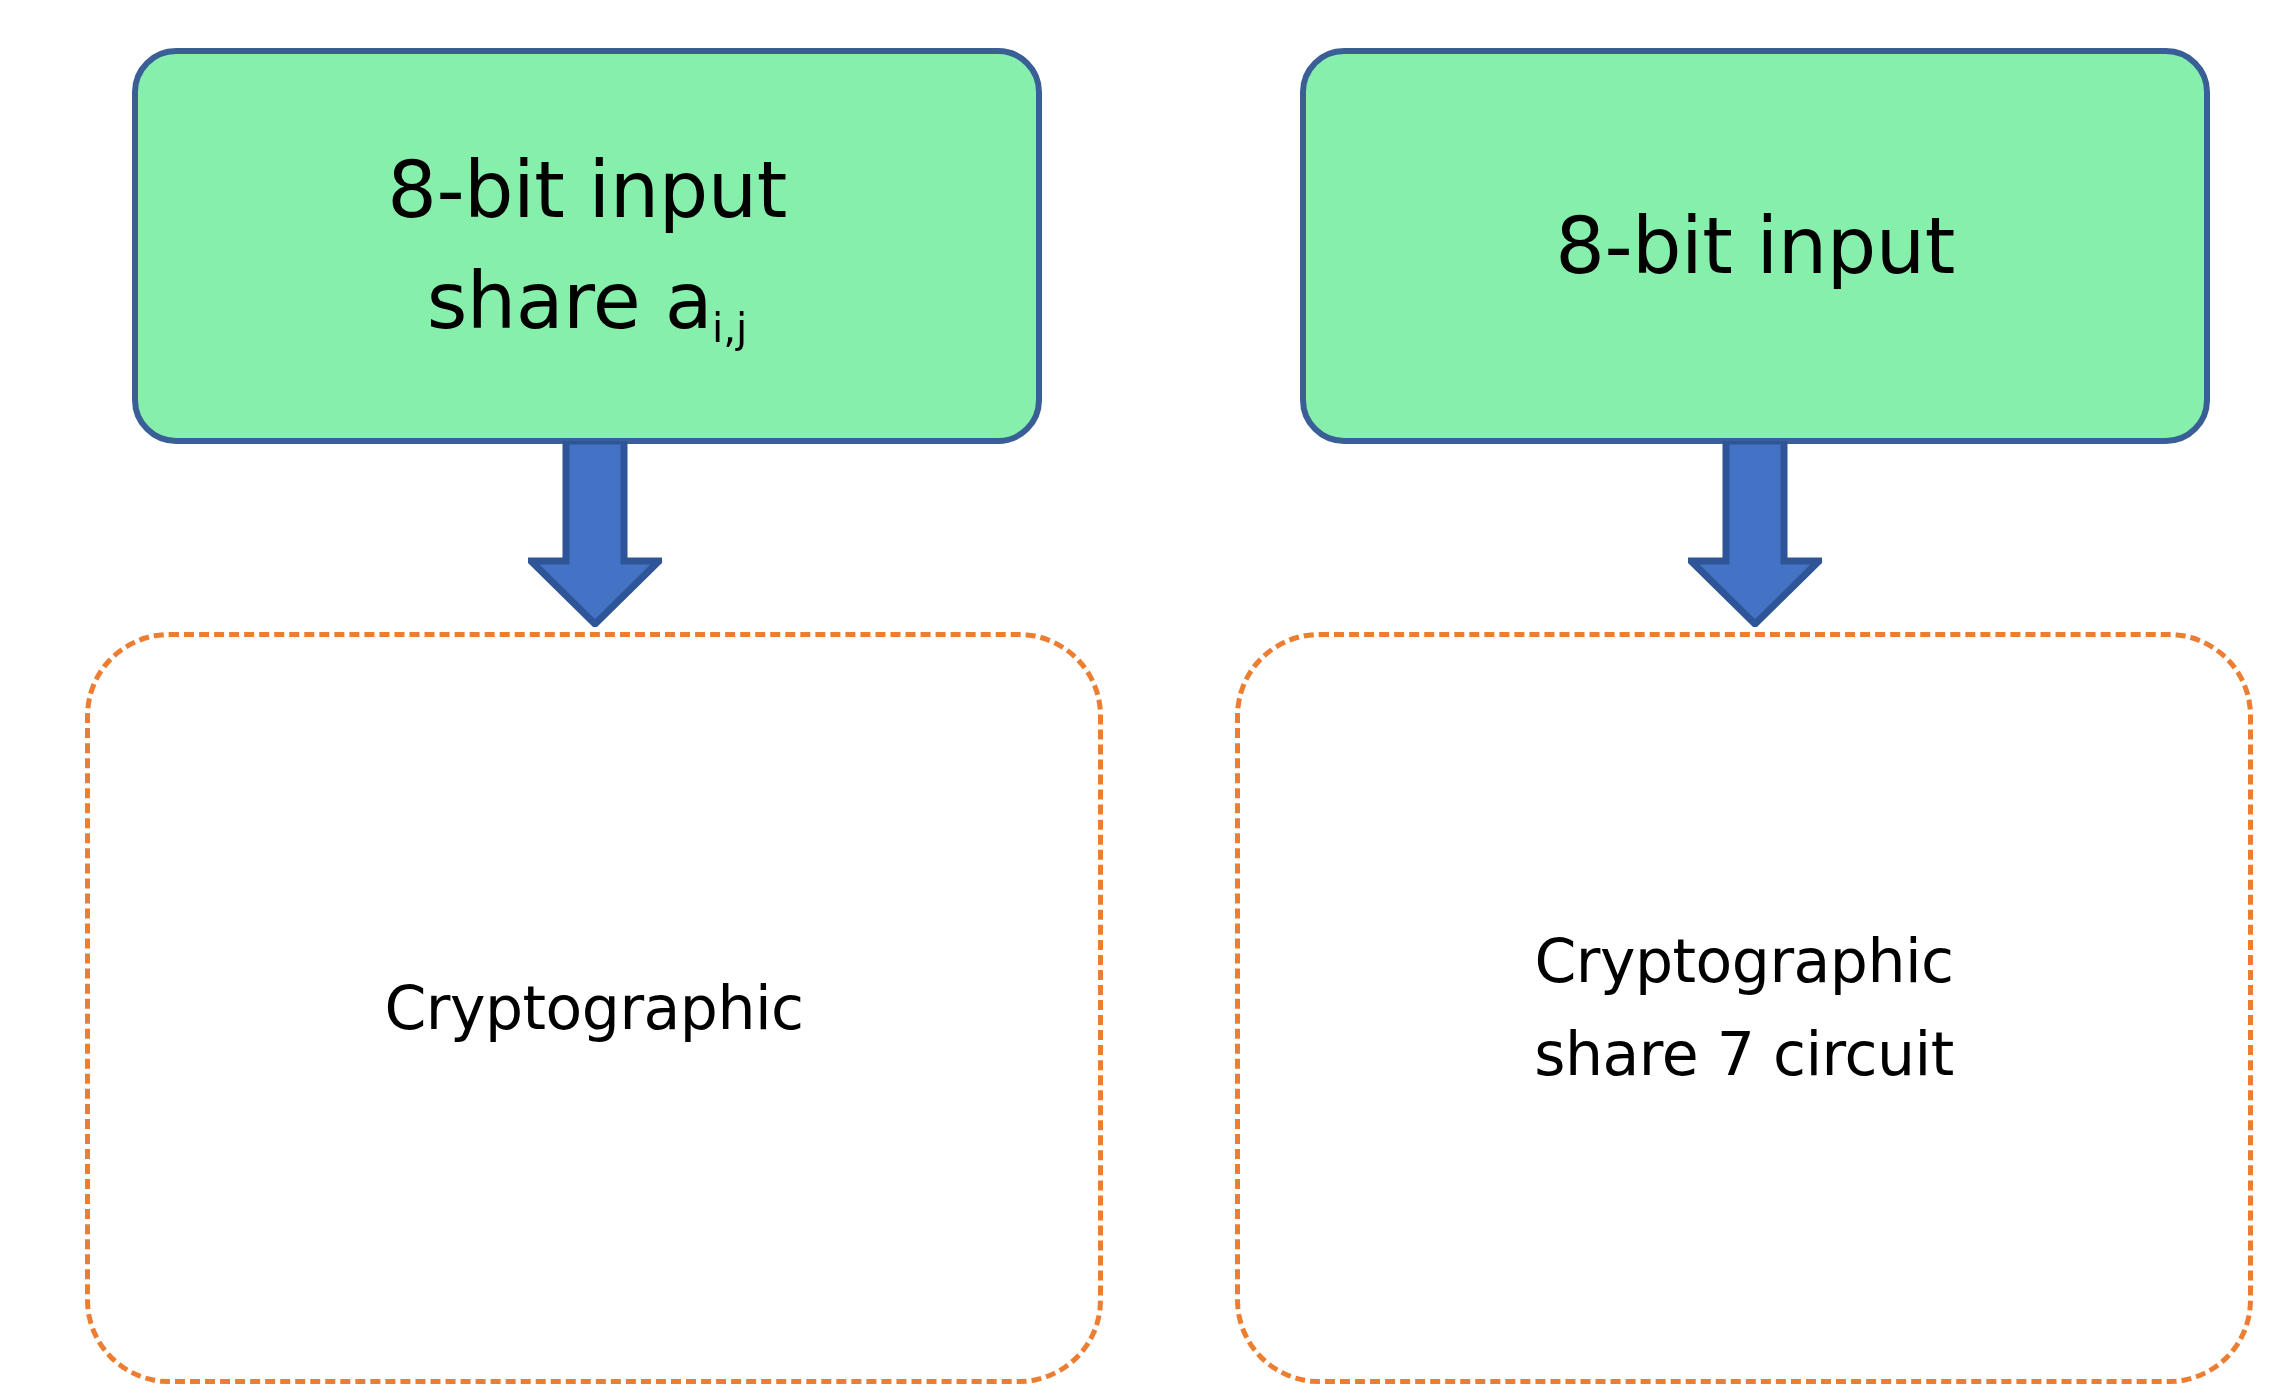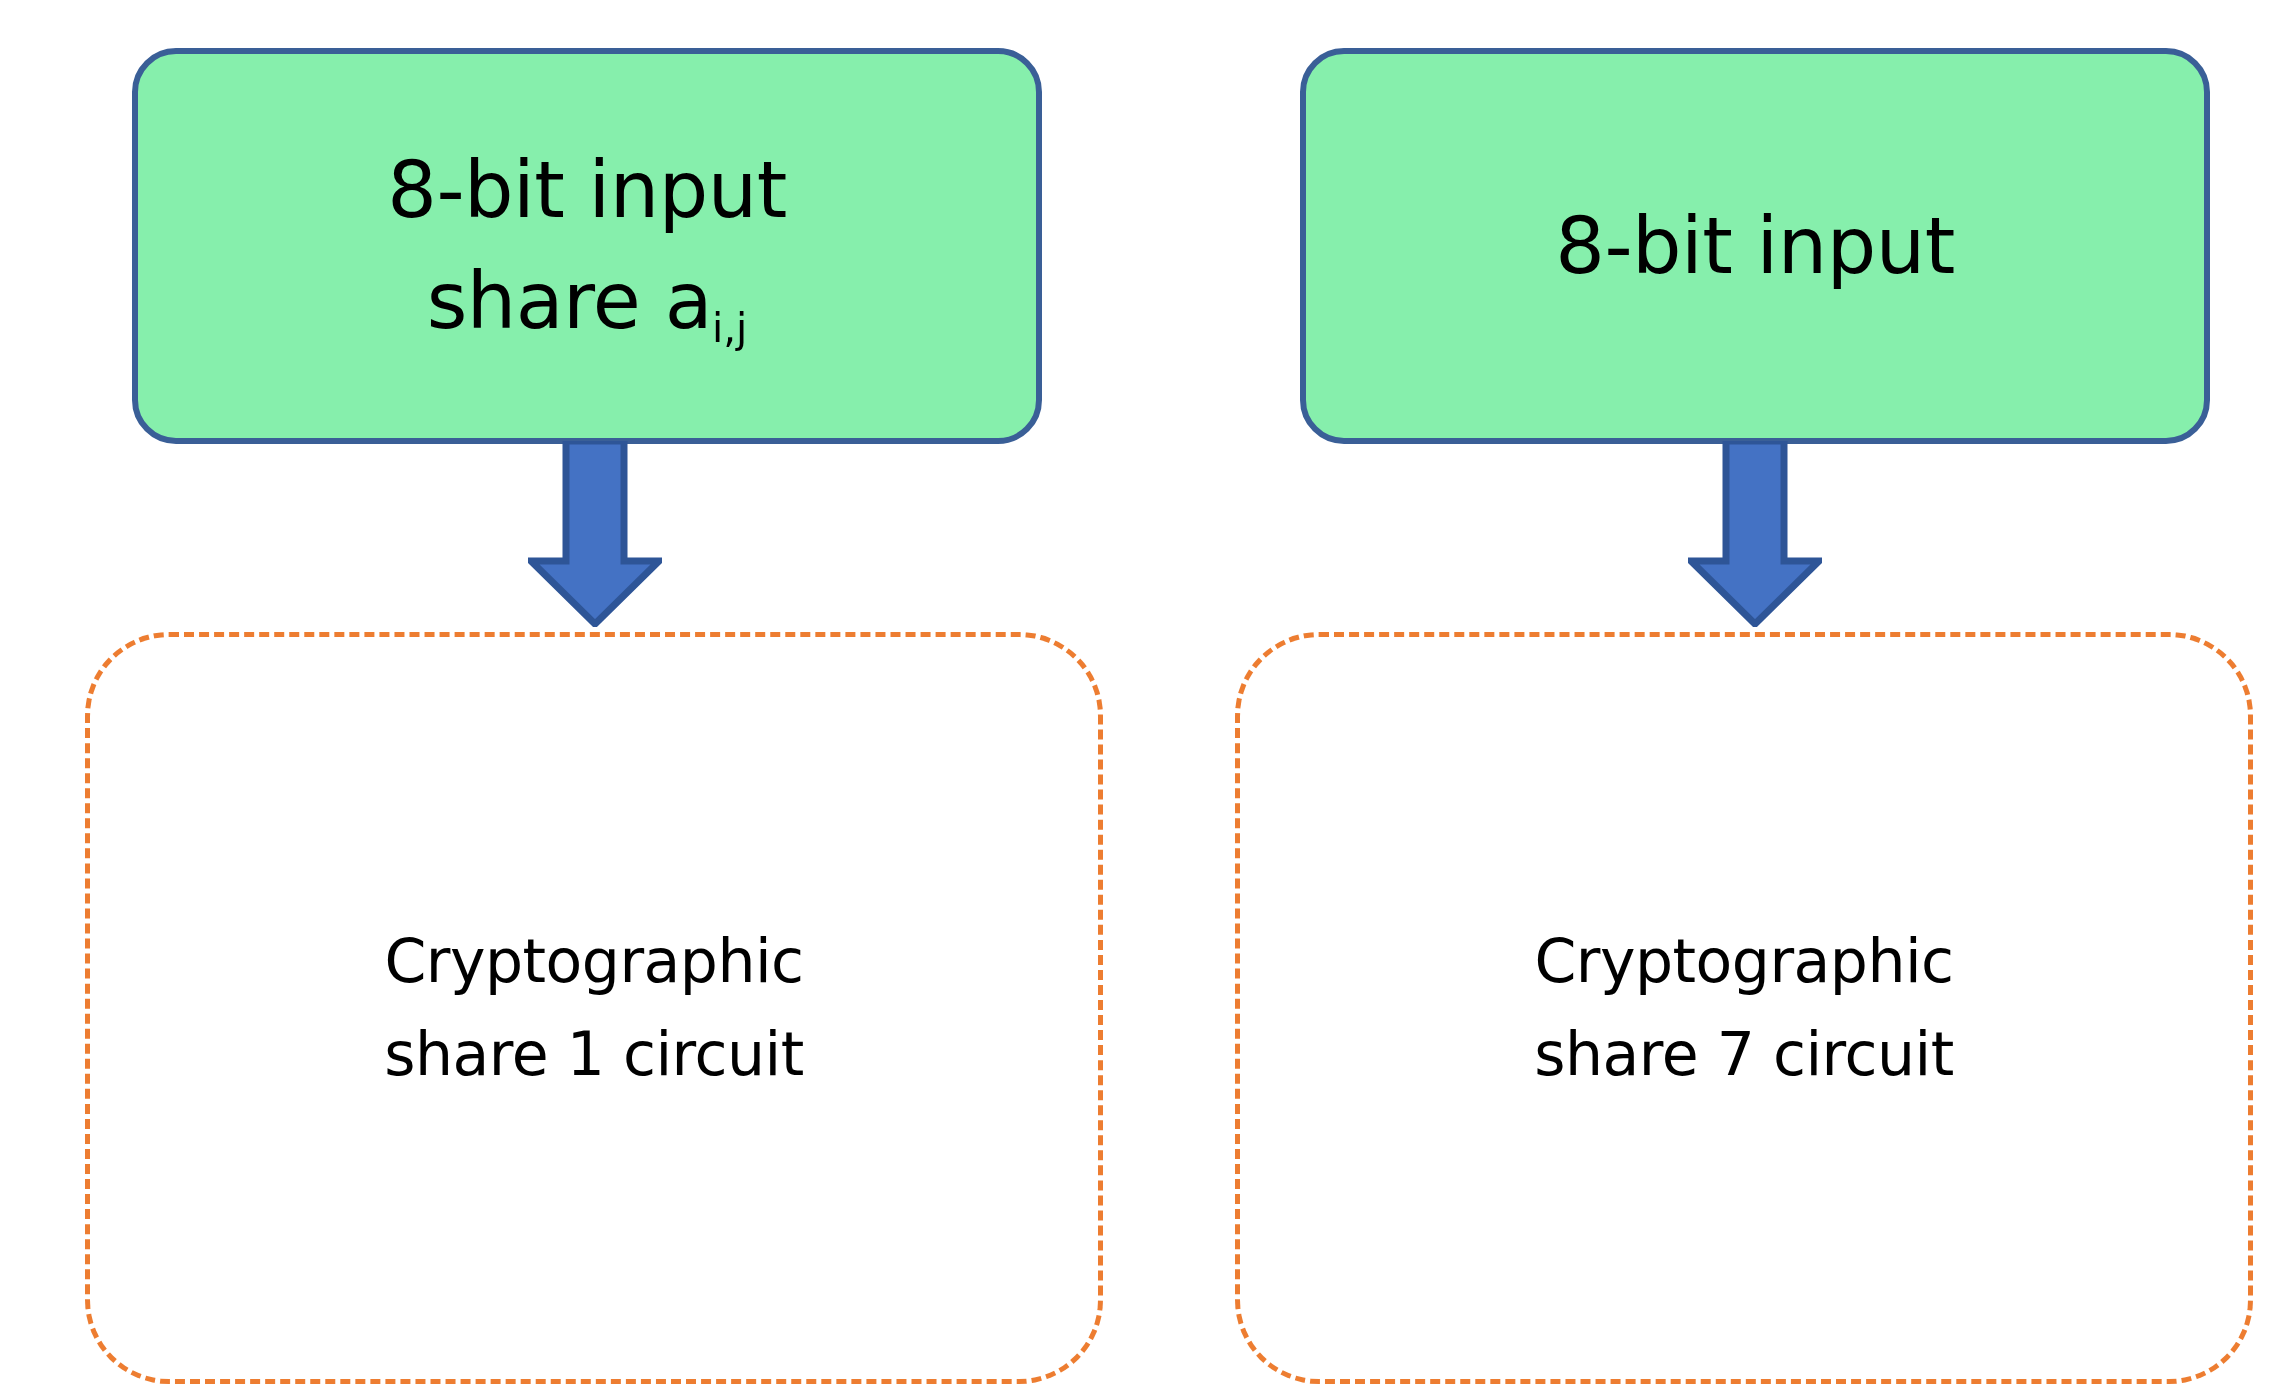--- a/index.html
+++ b/index.html
@@ -90,21 +90,20 @@
   </div>
 
   <div class="arrow" id="arrow-b">
     <svg viewBox="0 0 134 186" width="134" height="186" aria-hidden="true">
       <polygon points="38,0 96,0 96,120 131,120 67,183 3,120 38,120" fill="#4472C4" stroke="#2E5597" stroke-width="7" stroke-linejoin="miter"></polygon>
     </svg>
   </div>
 
   <div class="circuit-box" id="circuit-box-1" style="--orange-stroke: #ED7D31;">
     <span class="line">Cryptographic</span>
-    <span class="line">share 1 circuit</span>
   </div>
 
   <div class="circuit-box" id="circuit-box-2" style="--orange-stroke: #ED7D31;">
     <span class="line">Cryptographic</span>
     <span class="line">share 7 circuit</span>
   </div>
 
 </div>
 
 </body></html>

